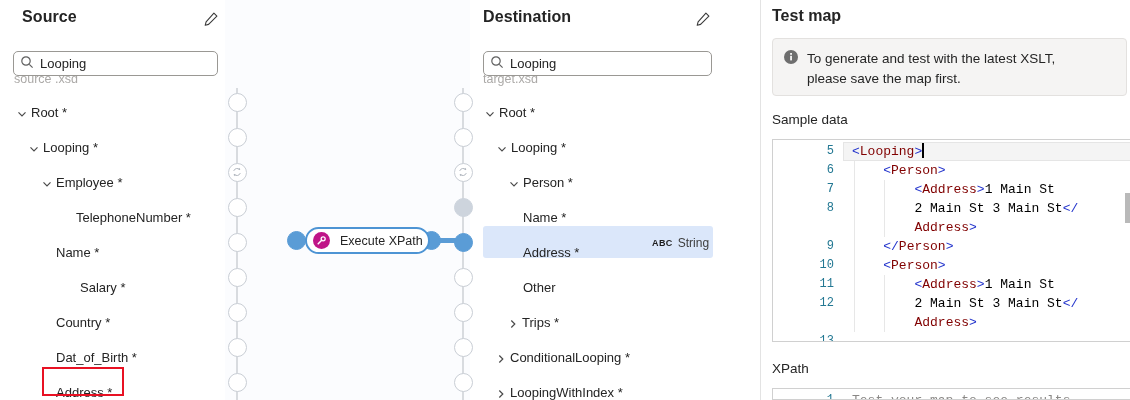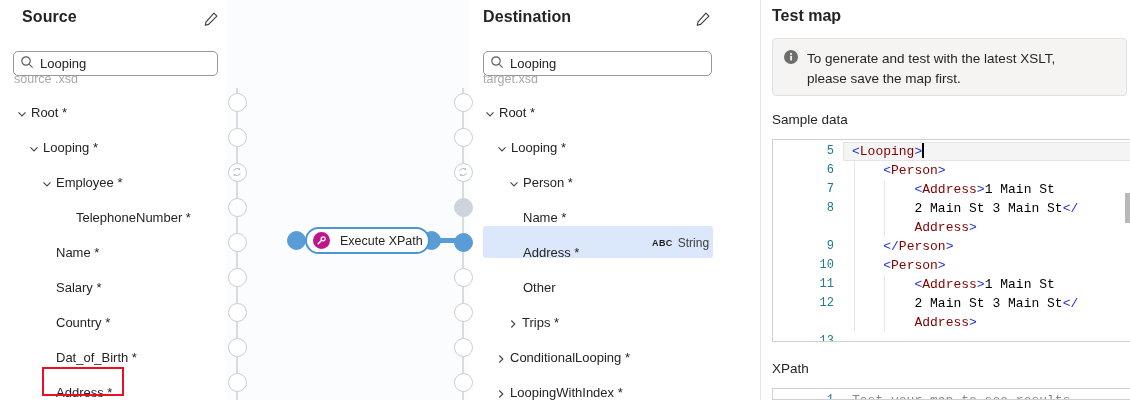--- a/index.html
+++ b/index.html
@@ -131,21 +131,21 @@
             </svg>
           </span>
         <span class="tlabel">Employee *</span>
       </div>
       <div class="trow" style="padding-left:76px">
         <span class="tlabel">TelephoneNumber *</span>
       </div>
       <div class="trow" style="padding-left:56px">
         <span class="tlabel">Name *</span>
       </div>
-      <div class="trow" style="padding-left:56px">
+      <div class="trow" style="padding-left:80px">
         <span class="tlabel">Salary *</span>
       </div>
       <div class="trow" style="padding-left:56px">
         <span class="tlabel">Country *</span>
       </div>
       <div class="trow" style="padding-left:56px">
         <span class="tlabel">Dat_of_Birth *</span>
       </div>
       <div class="trow" style="padding-left:56px">
         <div class="redbox"></div>

